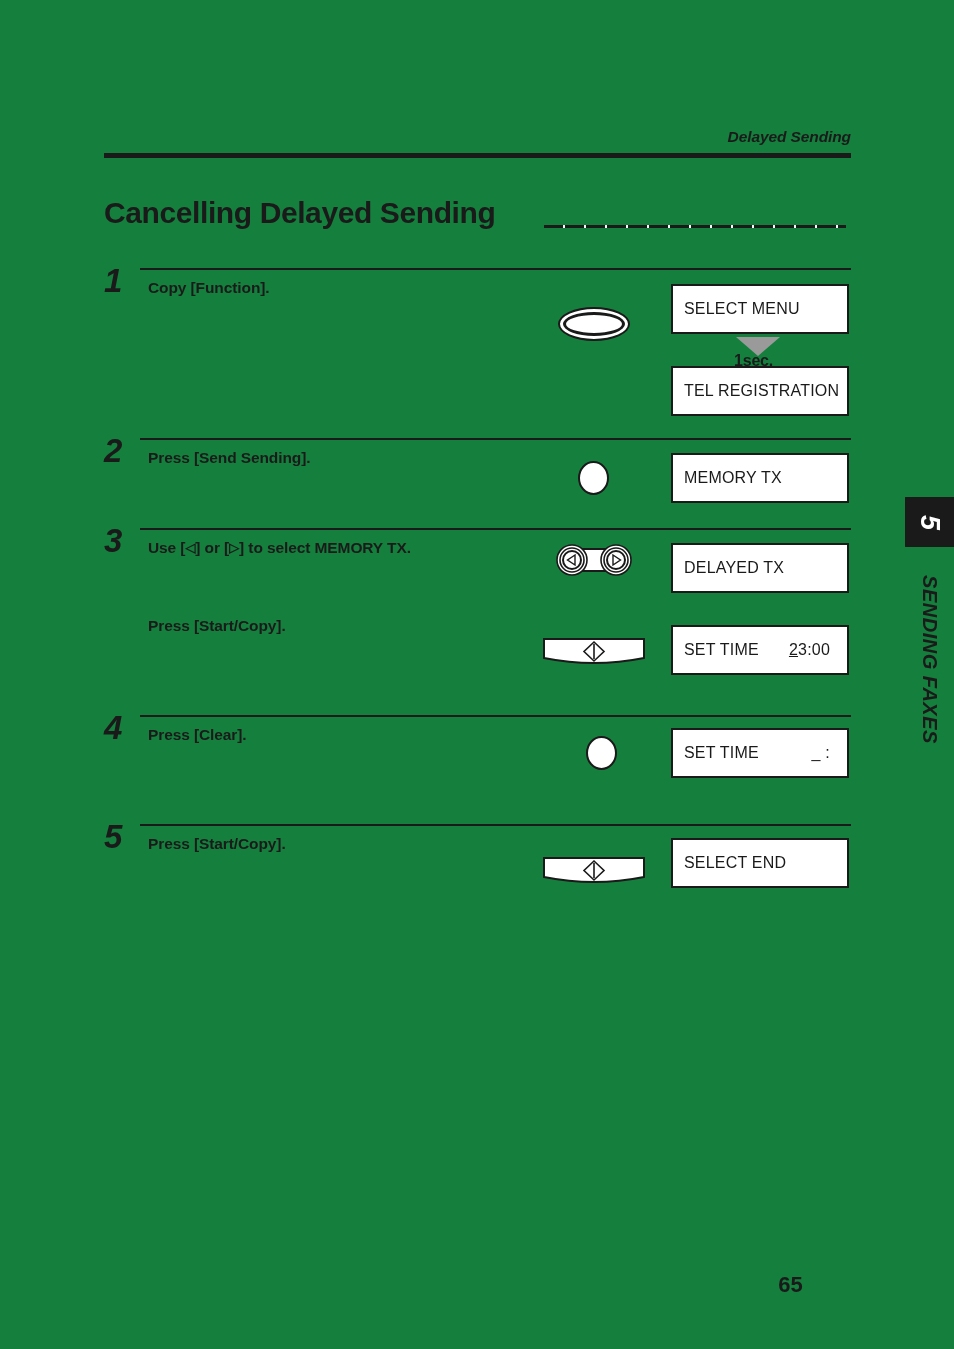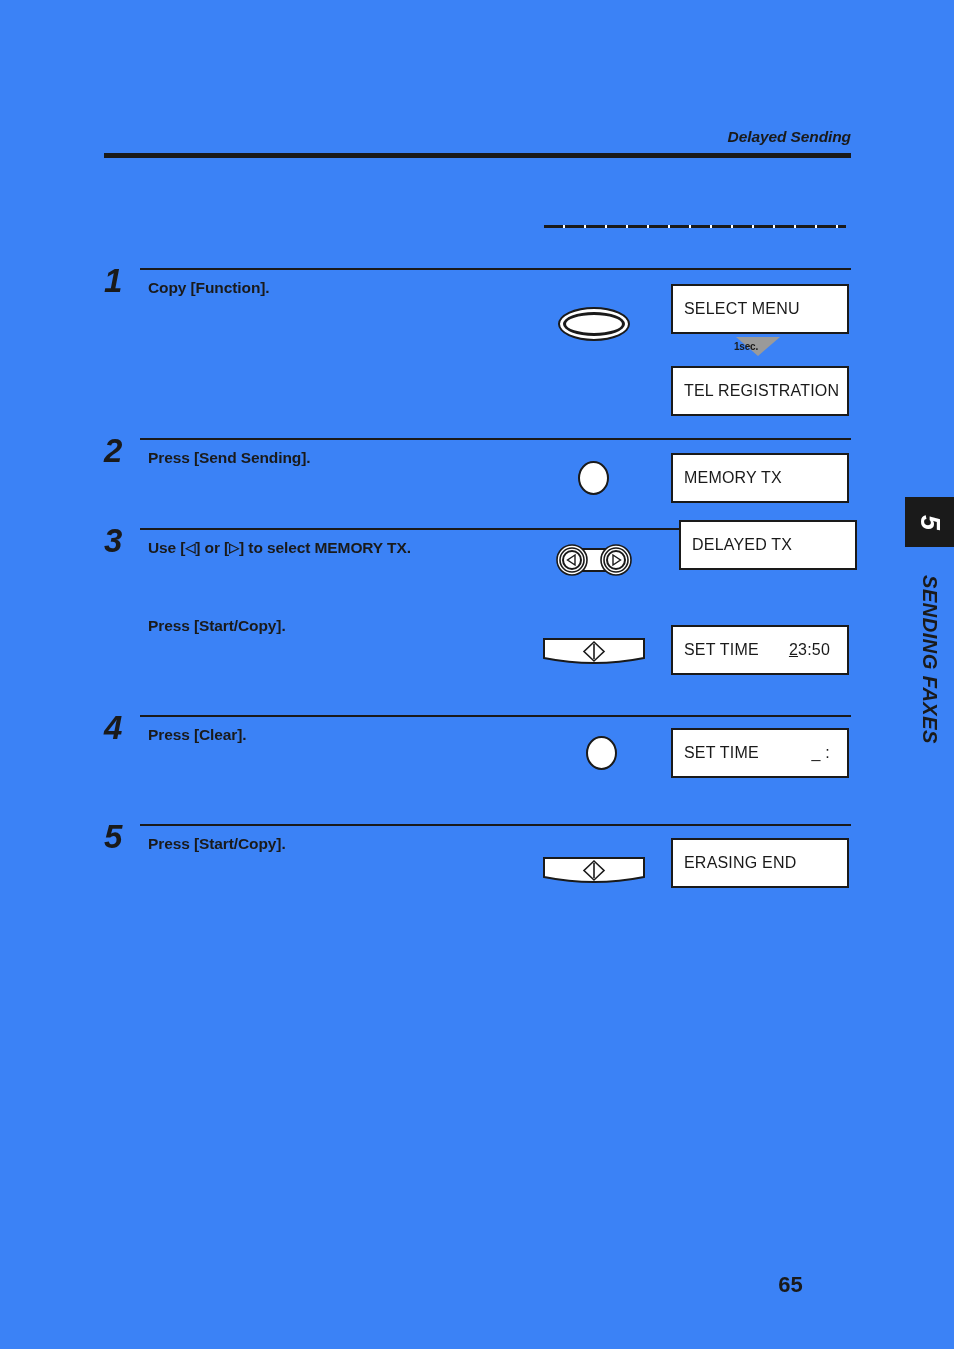--- a/index.html
+++ b/index.html
@@ -9,21 +9,21 @@
   }
   body {
     font-family: "Liberation Sans", sans-serif;
     color: #1a1a1a;
   }
   #page {
     position: relative;
     width: 954px;
     height: 1349px;
     overflow: hidden;
-    background: #3b82f6;
+    background: #15803d;
   }
 
   
   .running-head {
     position: absolute;
     left: 104px;
     top: 128px;
     width: 747px;
     text-align: right;
     font-size: 15.5px;
@@ -160,22 +160,22 @@
     top: 0;
     width: 0;
     height: 0;
     border-left: 22px solid transparent;
     border-right: 22px solid transparent;
     border-top: 19px solid #9a9a9a;
   }
   .onesec-text {
     position: absolute;
     left: 16px;
-    top: 4px;
-    font-size: 10px;
+    top: 15px;
+    font-size: 16px;
     font-weight: bold;
     color: #1a1a1a;
     letter-spacing: -0.2px;
   }
 
   
   .key {
     position: absolute;
   }
   .oval-key {
@@ -214,20 +214,21 @@
   }
 </style>
 </head>
 <body>
 
 <div id="page">
 
   <div class="running-head">Delayed Sending</div>
   <div class="head-rule"></div>
 
+  <div class="chapter-title">Cancelling Delayed Sending</div>
   <div class="title-tail"></div>
 
   <div class="step" style="top:268px;">
     <div class="step-rule"></div>
     <div class="step-num">1</div>
     <div class="step-text">Copy [Function].</div>
   </div>
 
   <div class="key oval-key" style="left:558px; top:307px;"></div>
 
@@ -269,37 +270,37 @@
       <circle cx="22" cy="17" r="12" fill="#ffffff" stroke="#1a1a1a" stroke-width="1.6"></circle>
       <circle cx="22" cy="17" r="9" fill="#ffffff" stroke="#1a1a1a" stroke-width="2"></circle>
       <path d="M25 12 L17.5 17 L25 22 Z" fill="#ffffff" stroke="#1a1a1a" stroke-width="1.4"></path>
       <circle cx="66" cy="17" r="15" fill="#ffffff" stroke="#1a1a1a" stroke-width="1.6"></circle>
       <circle cx="66" cy="17" r="12" fill="#ffffff" stroke="#1a1a1a" stroke-width="1.6"></circle>
       <circle cx="66" cy="17" r="9" fill="#ffffff" stroke="#1a1a1a" stroke-width="2"></circle>
       <path d="M63 12 L70.5 17 L63 22 Z" fill="#ffffff" stroke="#1a1a1a" stroke-width="1.4"></path>
     </svg>
   </div>
 
-  <div class="lcd" style="top:520px;margin-left:8px;">
+  <div class="lcd" style="top:543px;">
     <span class="lcd-label">DELAYED TX</span>
   </div>
 
   <div class="sub-text" style="top:617px;">Press [Start/Copy].</div>
 
   <div class="key start-key" style="left:542px; top:637px;">
     <svg width="104" height="30" viewBox="0 0 104 30">
       <path d="M2 2 L102 2 L102 21 Q52 31 2 21 Z" fill="#ffffff" stroke="#1a1a1a" stroke-width="2"></path>
       <path d="M52 5 L62 14.5 L52 24 L42 14.5 Z" fill="#ffffff" stroke="#1a1a1a" stroke-width="1.6"></path>
       <line x1="52" y1="7" x2="52" y2="22" stroke="#1a1a1a" stroke-width="1.6"></line>
     </svg>
   </div>
 
   <div class="lcd" style="top:625px;">
     <span class="lcd-label">SET TIME</span>
-    <span class="lcd-value"><span class="cursor-ul">2</span><span>3:50</span></span>
+    <span class="lcd-value"><span class="cursor-ul">2</span><span>3:00</span></span>
   </div>
 
   <div class="step" style="top:715px;">
     <div class="step-rule"></div>
     <div class="step-num">4</div>
     <div class="step-text">Press [Clear].</div>
   </div>
 
   <div class="key round-key" style="left:586px; top:736px;"></div>
 
@@ -316,21 +317,21 @@
 
   <div class="key start-key" style="left:542px; top:856px;">
     <svg width="104" height="30" viewBox="0 0 104 30">
       <path d="M2 2 L102 2 L102 21 Q52 31 2 21 Z" fill="#ffffff" stroke="#1a1a1a" stroke-width="2"></path>
       <path d="M52 5 L62 14.5 L52 24 L42 14.5 Z" fill="#ffffff" stroke="#1a1a1a" stroke-width="1.6"></path>
       <line x1="52" y1="7" x2="52" y2="22" stroke="#1a1a1a" stroke-width="1.6"></line>
     </svg>
   </div>
 
   <div class="lcd" style="top:838px;">
-    <span class="lcd-label">ERASING END</span>
+    <span class="lcd-label">SELECT END</span>
   </div>
 
   <div style="position:absolute; left:905px; top:497px; width:49px; height:50px;
               background:#1a1a1a; display:flex; align-items:center; justify-content:center;">
     <span style="color:#ffffff; font-size:27px; font-weight:bold; font-style:italic;
                  transform:rotate(90deg); display:block;">5</span>
   </div>
   <div style="position:absolute; left:905px; top:552px; width:49px; height:216px;
               display:flex; align-items:flex-start; justify-content:center;">
     <span style="font-size:20px; font-weight:bold; font-style:italic; color:#1a1a1a;

